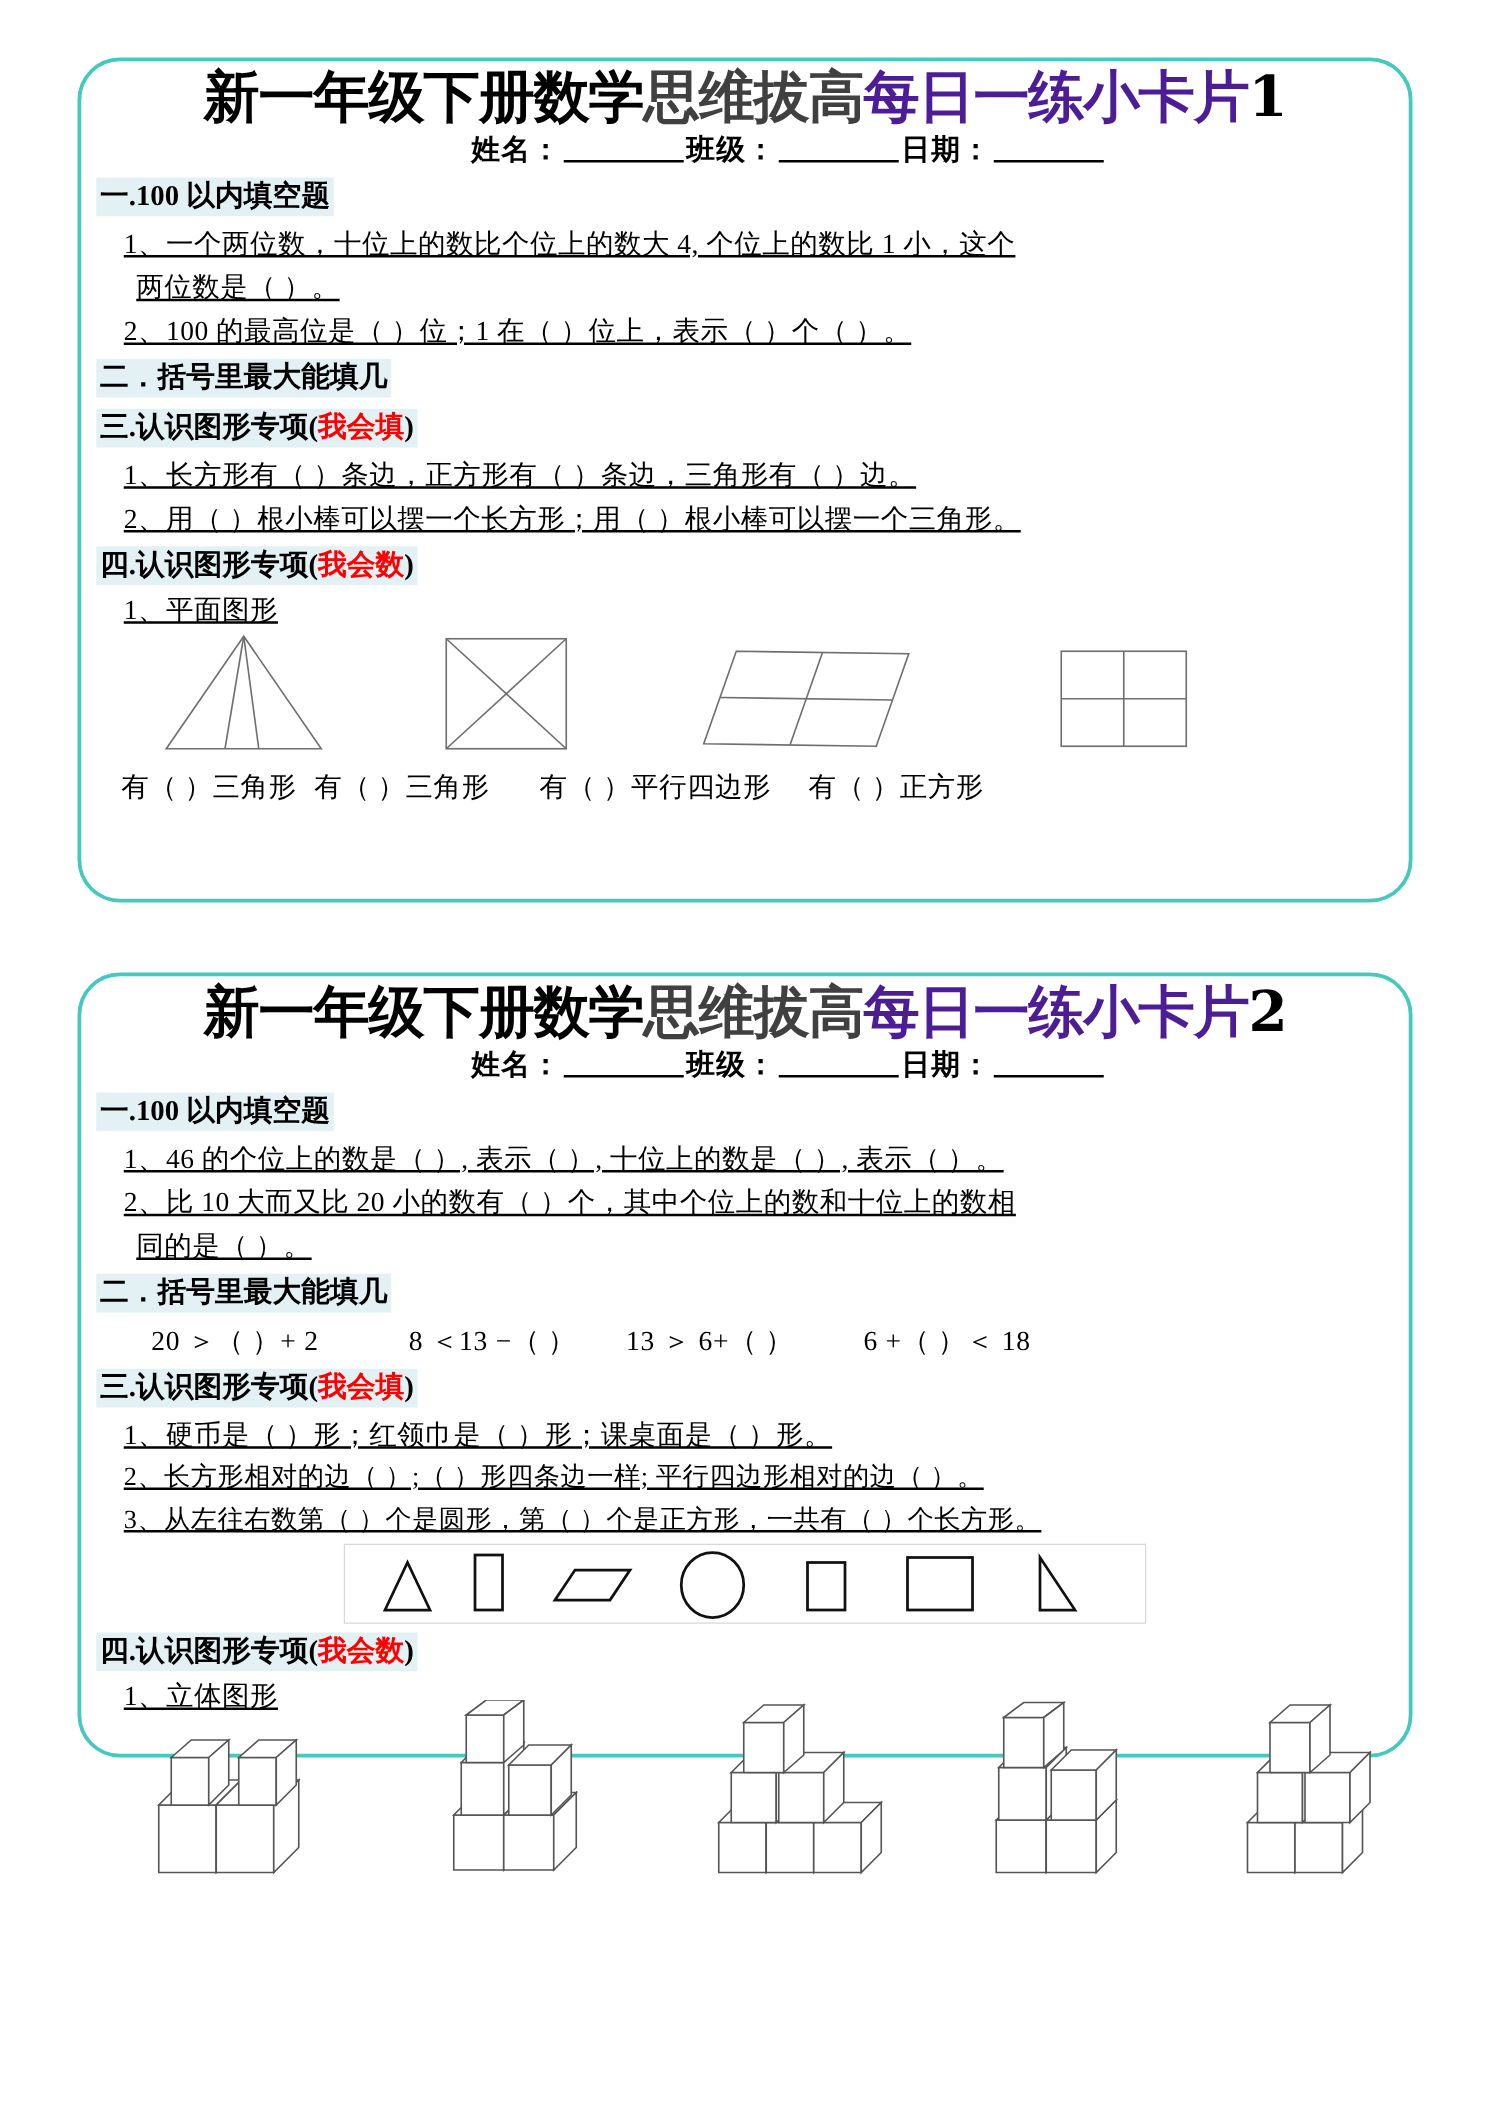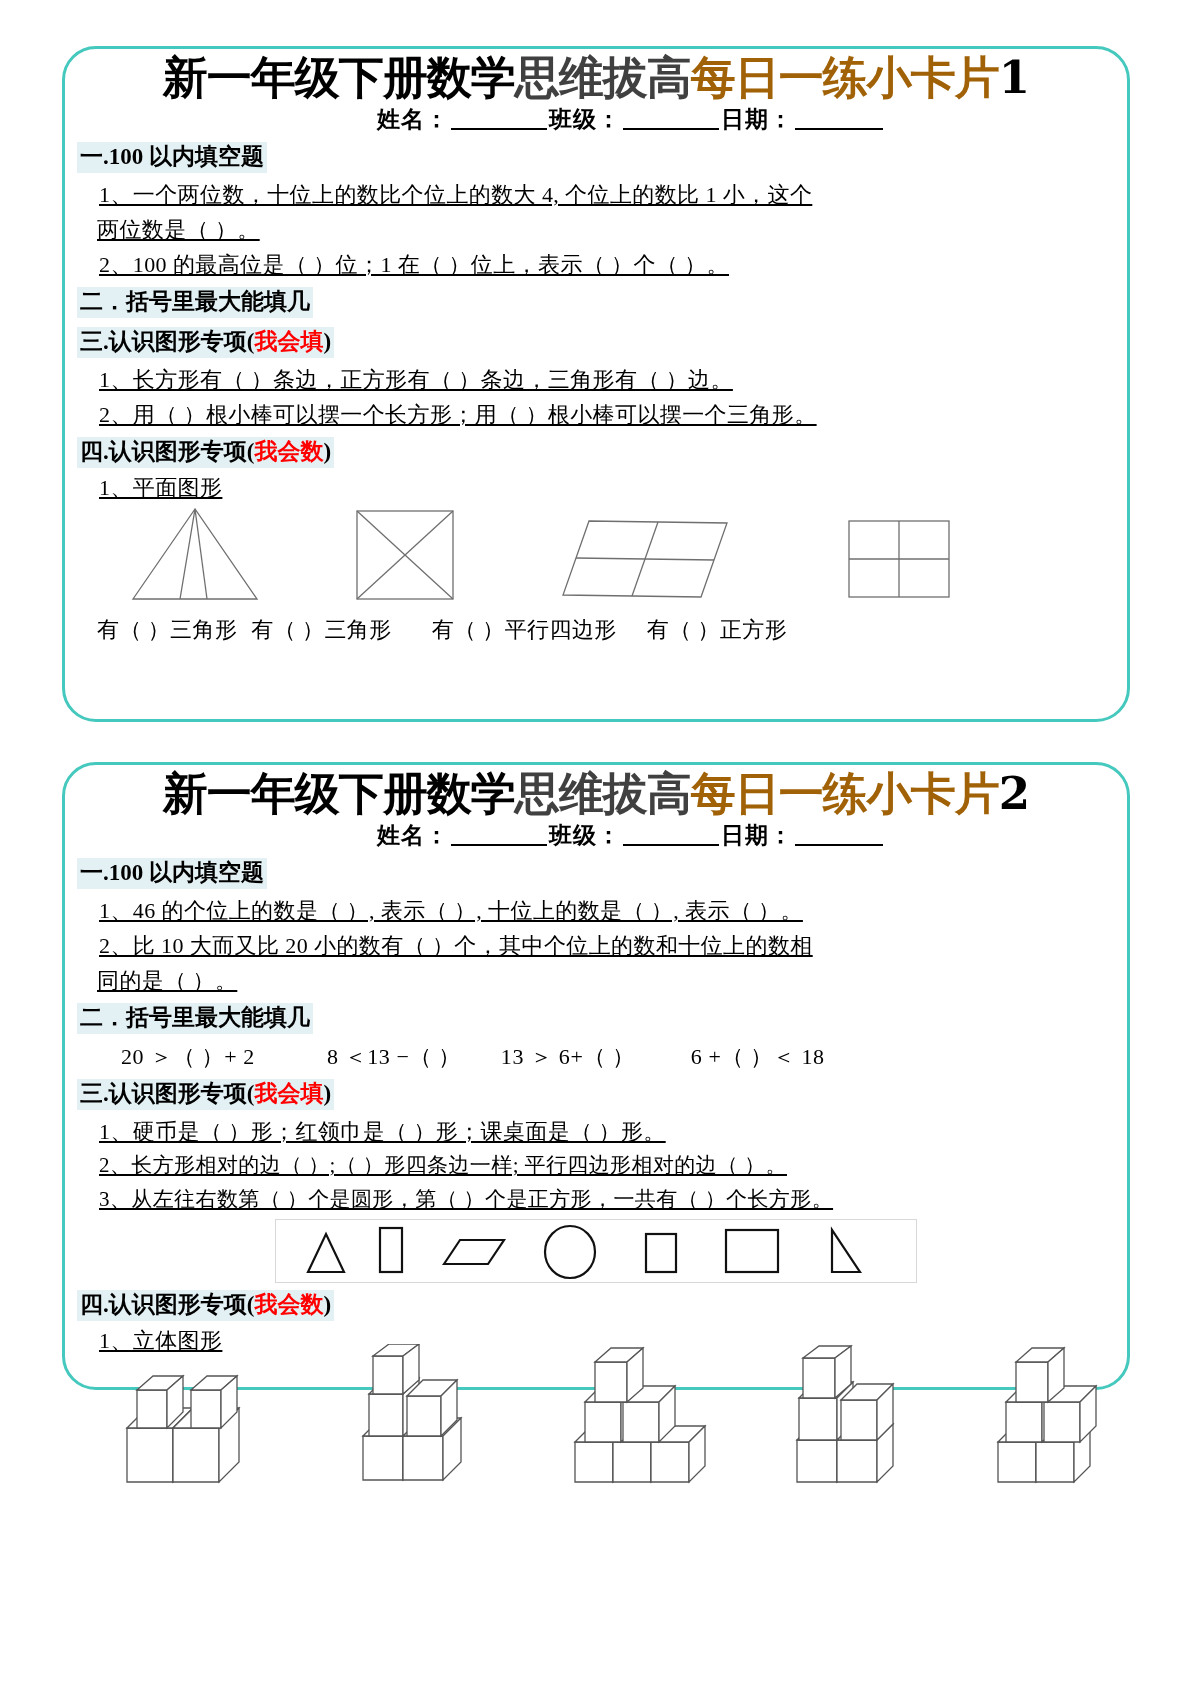--- a/index.html
+++ b/index.html
@@ -25,38 +25,38 @@
   .card {
     position: absolute;
     left: 62px;
     width: 1068px;
     border: 3px solid #45c8bd;
     border-radius: 34px;
     box-sizing: border-box;
     background: #fff;
   }
   #card-1 { top: 46px;  height: 676px; }
-  #card-2 { top: 762px; height: 628px; }
+  #card-2 { top: 778px; height: 628px; }
 
   
   .title-row {
     text-align: center;
     white-space: nowrap;
     margin-top: 6px;
     line-height: 1.0;
   }
   .title-row span {
     font-family: "DejaVu Serif", "Liberation Serif", serif;
     font-weight: bold;
     font-size: 45px;
     letter-spacing: -1px;
   }
   .t-black { color: #000000; }
   .t-red   { color: #404040; }
-  .t-teal  { color: #a16207; }
+  .t-teal  { color: #4c1d95; }
   .t-num   { color: #000000; font-size: 46px; }
 
   
   .meta-row {
     text-align: center;
     white-space: nowrap;
     font-size: 23px;
     font-family: "Liberation Serif", serif;
     font-weight: bold;
     margin-top: 4px;
@@ -95,21 +95,21 @@
   .q {
     font-size: 22px;
     font-family: "Liberation Serif", serif;
     color: #000;
     margin: 4px 0 0 34px;
     line-height: 1.42;
     white-space: nowrap;
     letter-spacing: 0.4px;
     text-decoration: underline;
   }
-  .q.indent2 { margin-left: 32px; }
+  .q.indent2 { margin-left: 44px; }
   .expr-row {
     font-size: 22px;
     font-family: "Liberation Serif", serif;
     margin: 6px 0 0 56px;
     white-space: nowrap;
     letter-spacing: 0.6px;
   }
   .expr-row .e { display: inline-block; }
   .expr-gap-a { width: 72px; display:inline-block; }
   .expr-gap-b { width: 40px; display:inline-block; }

